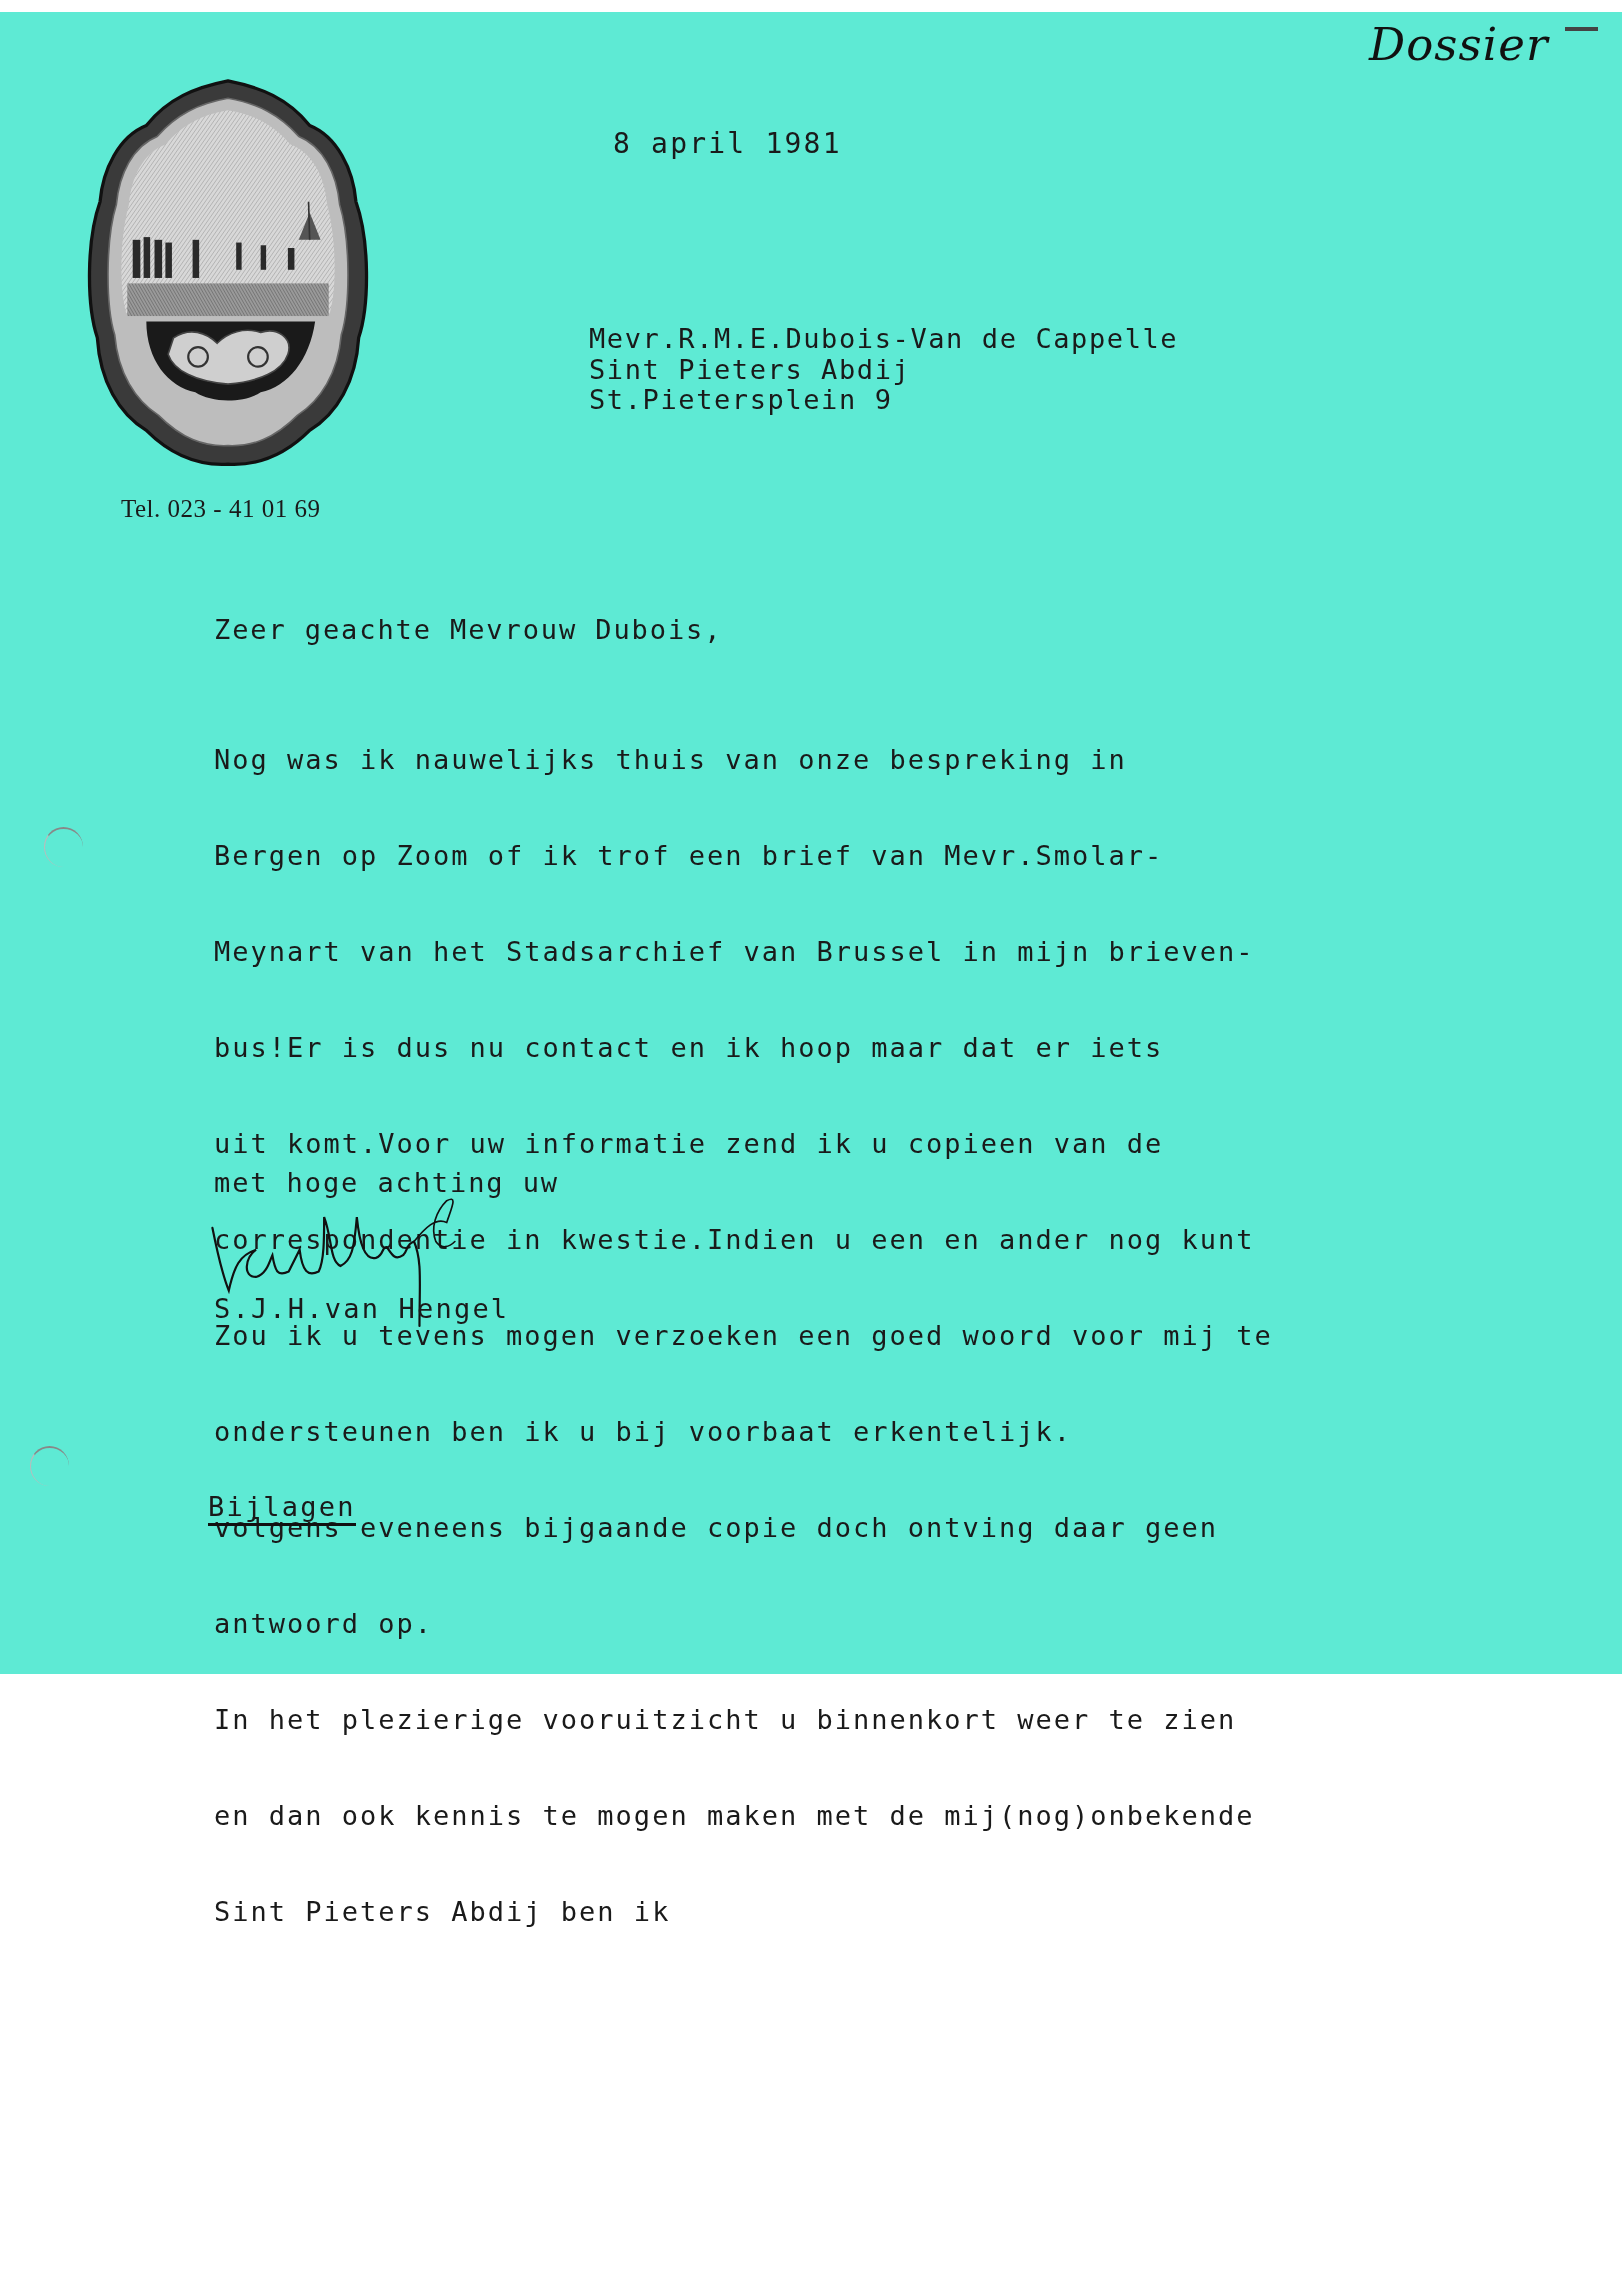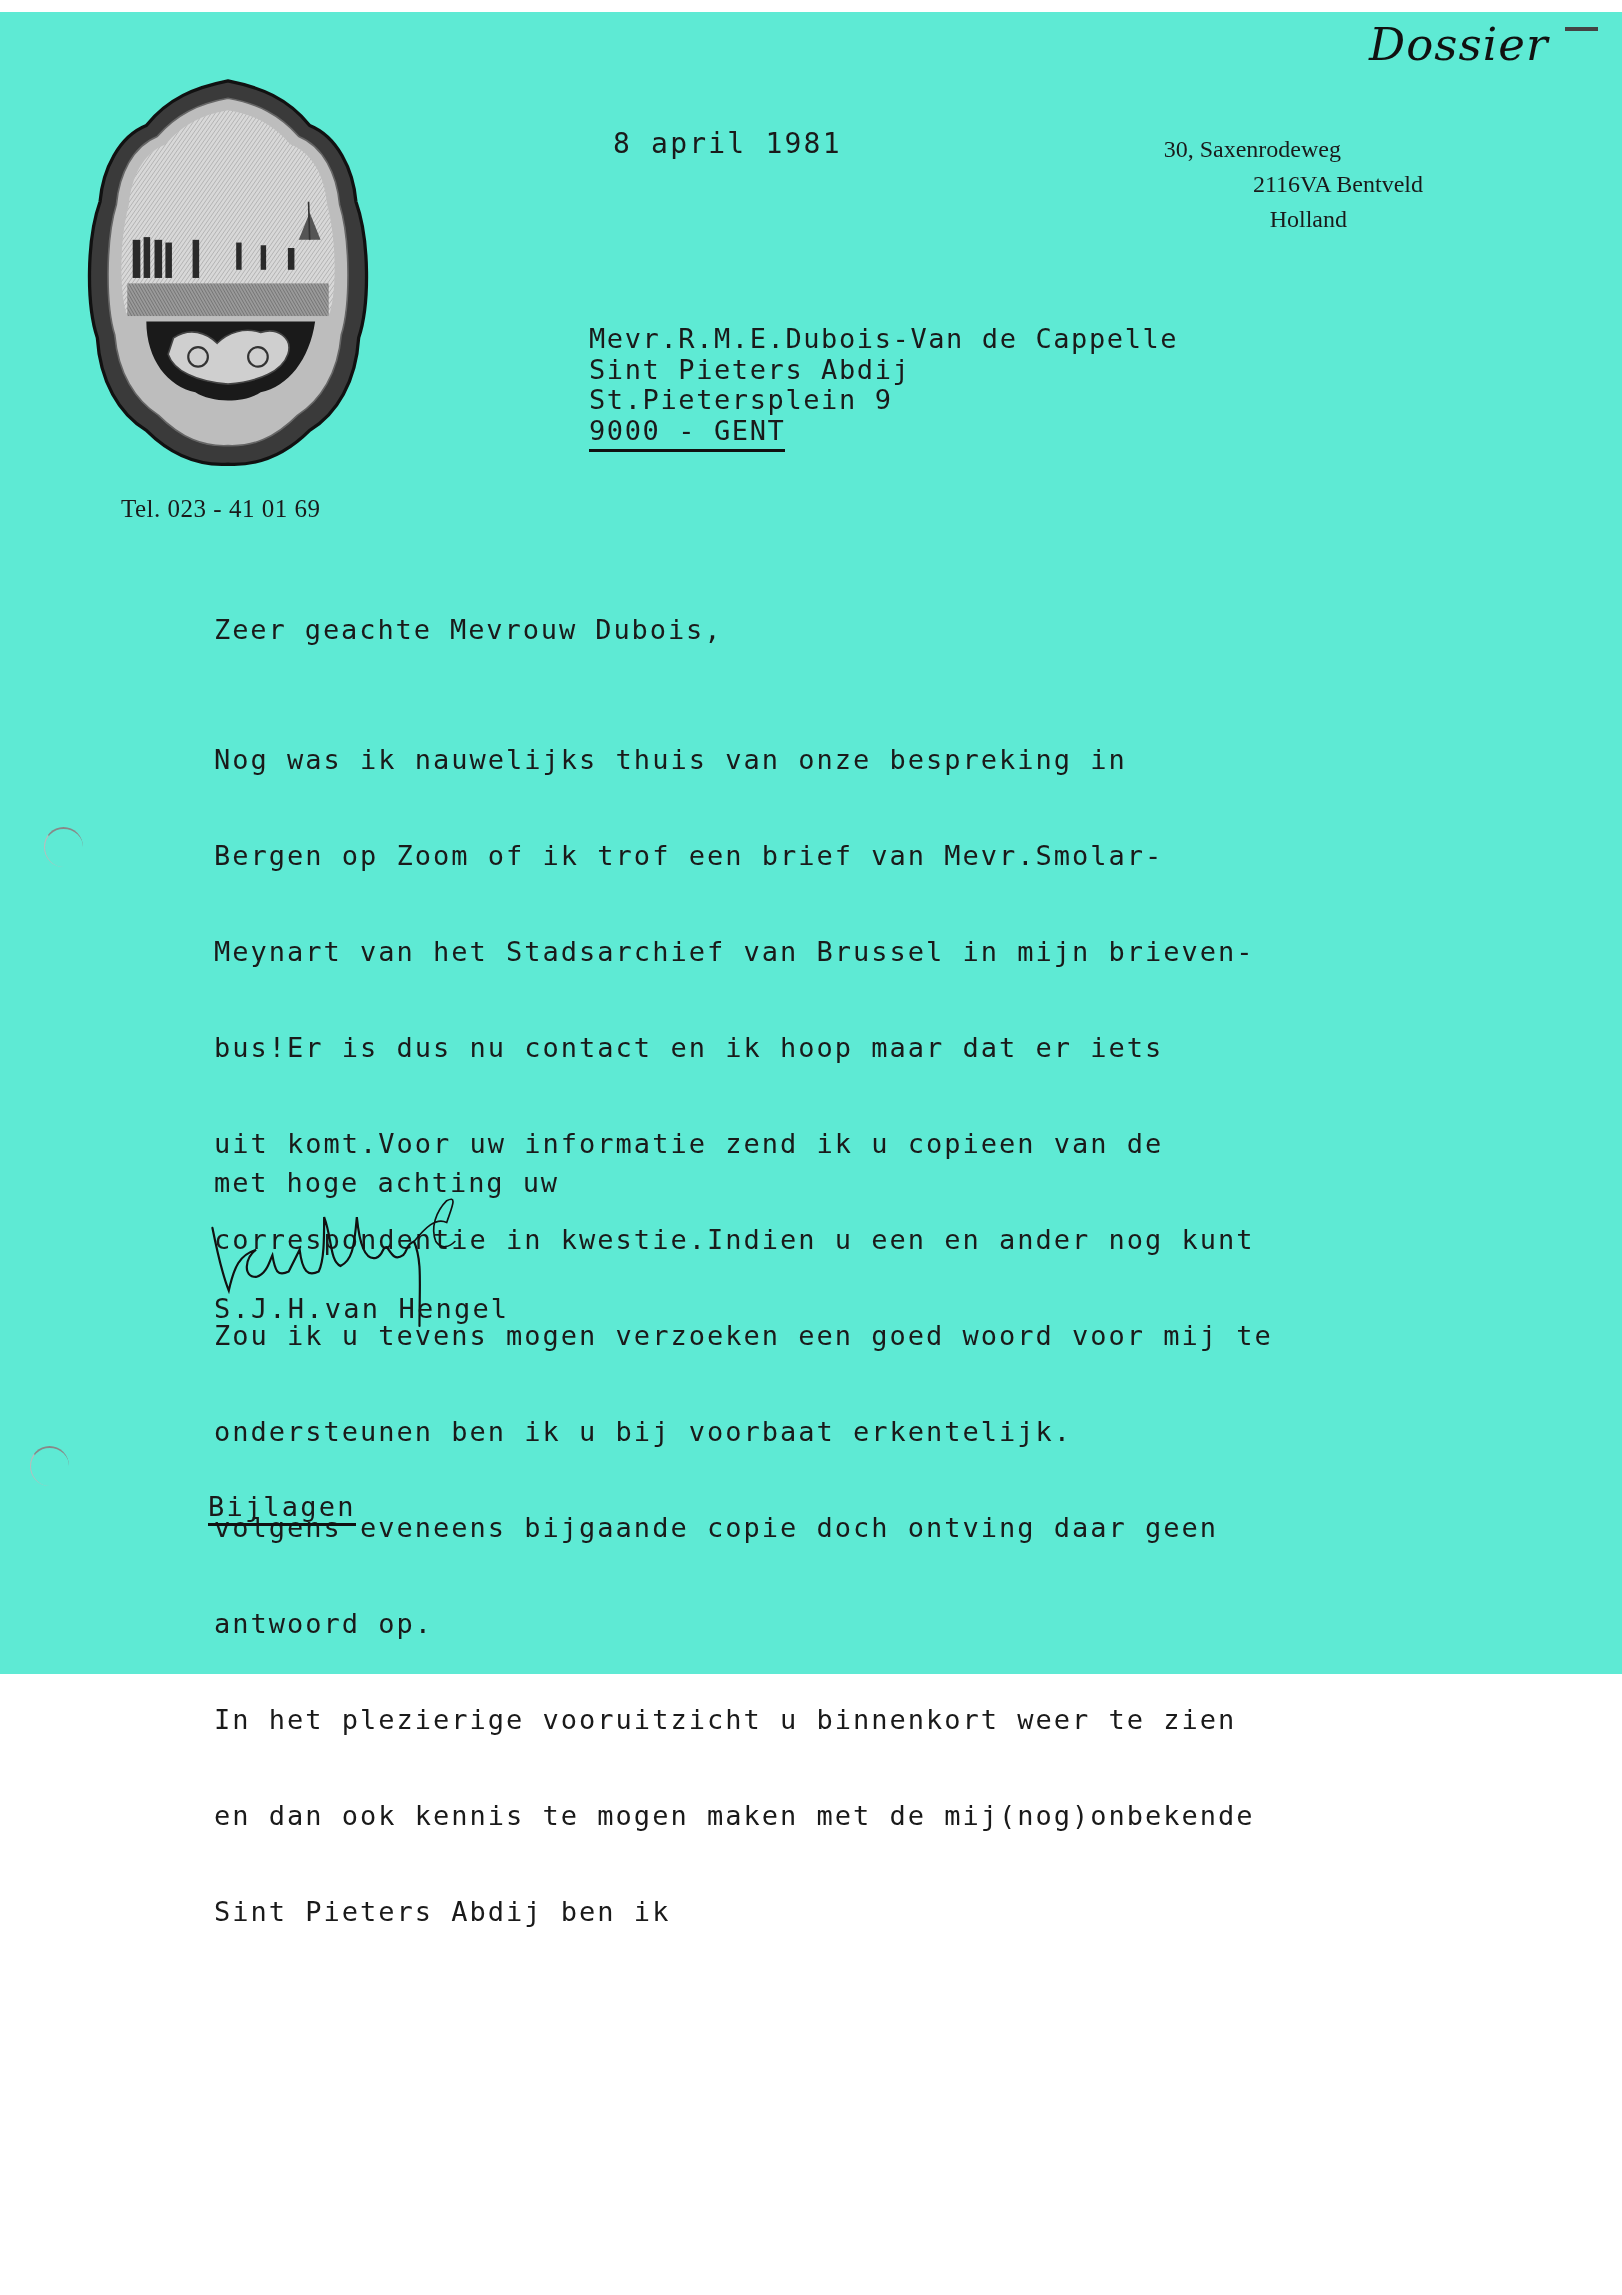--- a/index.html
+++ b/index.html
@@ -83,31 +83,25 @@
     <path d="M120 450 L430 450 C420 520 380 570 330 580 C300 600 240 600 210 580 C160 570 120 520 120 450 Z" fill="#1a1a1a"></path>
     <path d="M170 480 C200 460 230 470 250 490 C270 470 300 460 330 470 C360 460 390 480 380 510 C370 540 330 560 270 565 C210 560 170 540 160 510 Z" fill="#cfcfcf" stroke="#444" stroke-width="3"></path>
     <circle cx="215" cy="515" r="18" fill="none" stroke="#333" stroke-width="4"></circle>
     <circle cx="325" cy="515" r="18" fill="none" stroke="#333" stroke-width="4"></circle>
   </svg>
 
   <div class="abs tel serif">Tel. 023 - 41 01 69</div>
 
   <div class="abs date mono">8 april 1981</div>
 
-  <div class="abs sender serif">
-    <div style="padding-right:82px">30, Saxenrodeweg</div>
-    <div style="padding-right:0">2116VA Bentveld</div>
-    <div style="padding-right:76px">Holland</div>
-  </div>
 
   <div class="abs recipient mono">
     <div>Mevr.R.M.E.Dubois-Van de Cappelle</div>
     <div>Sint Pieters Abdij</div>
     <div>St.Pietersplein 9</div>
-    <div><span class="underline-line">9000 - GENT</span></div>
   </div>
 
   <div class="abs salutation mono">Zeer geachte Mevrouw Dubois,</div>
 
   <div class="abs body-text mono">
     <div>Nog was ik nauwelijks thuis van onze bespreking in</div>
     <div>Bergen op Zoom of ik trof een brief van Mevr.Smolar-</div>
     <div>Meynart van het Stadsarchief van Brussel in mijn brieven-</div>
     <div>bus!Er is dus nu contact en ik hoop maar dat er iets</div>
     <div>uit komt.Voor uw informatie zend ik u copieen van de</div>

